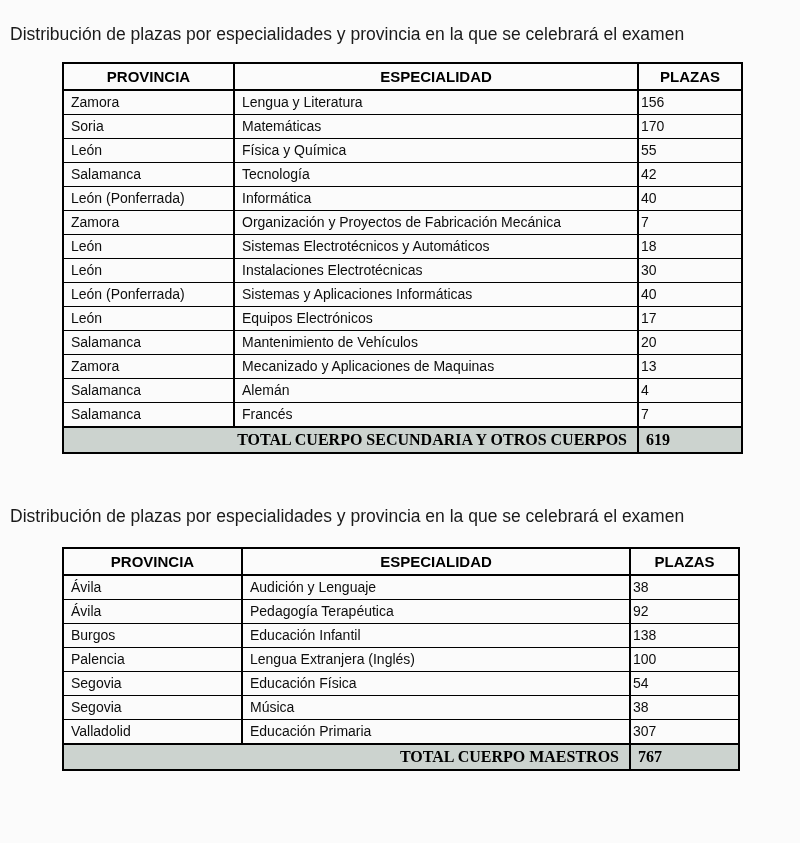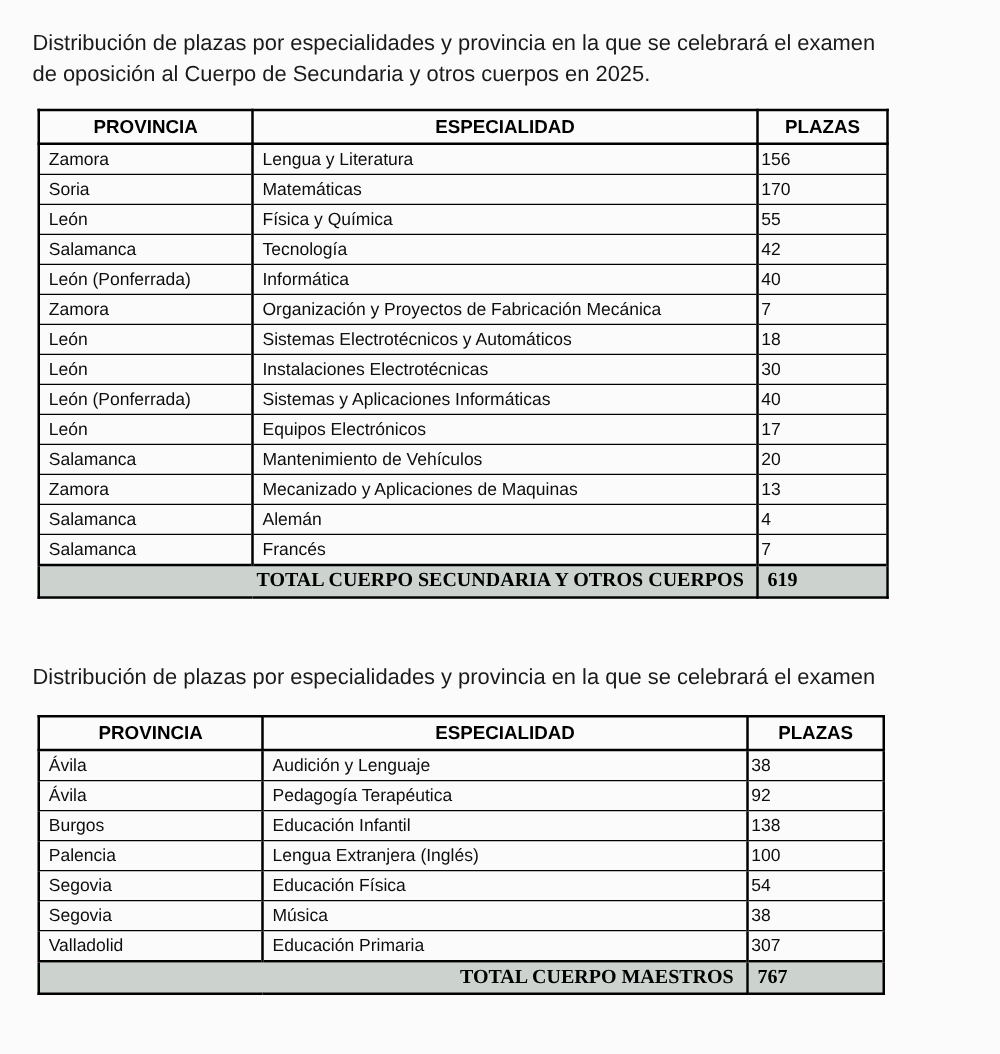--- a/index.html
+++ b/index.html
@@ -8,39 +8,39 @@
   }
   body {
     width: 800px;
     height: 843px;
     background: #fbfbfb;
     font-family: "Liberation Sans", sans-serif;
     color: #141414;
     overflow: hidden;
   }
   .section-title {
-    margin: 0 0 0 26px;
+    margin: 0 0 0 10px;
     font-size: 17.5px;
     line-height: 25px;
     color: #1a1a1a;
   }
   .title-line {
     display: block;
     white-space: nowrap;
   }
   .section-secundaria .section-title {
     padding-top: 22px;
   }
   .section-maestros .section-title {
     margin-top: 50px;
   }
   table.doc-table {
     border-collapse: collapse;
     table-layout: fixed;
-    margin-left: 30px;
+    margin-left: 62px;
     border: 2px solid #000;
     background: transparent;
   }
   .section-secundaria table.doc-table { margin-top: 15px; }
   .section-maestros  table.doc-table { margin-top: 18px; }
 
   .t1 .col-provincia    { width: 171px; }
   .t1 .col-especialidad { width: 404px; }
   .t1 .col-plazas       { width: 104px; }
 
@@ -90,21 +90,20 @@
   .total-row .total-value {
     text-align: left;
   }
 </style>
 </head>
 <body>
 
 <div class="section section-secundaria">
   <div class="section-title">
     <span class="title-line">Distribución de plazas por especialidades y provincia en la que se celebrará el examen</span>
-    <span class="title-line">de oposición al Cuerpo de Secundaria y otros cuerpos en 2025.</span>
   </div>
 
   <table class="doc-table t1">
     <colgroup>
       <col class="col-provincia">
       <col class="col-especialidad">
       <col class="col-plazas">
     </colgroup>
     <thead>
       <tr>

